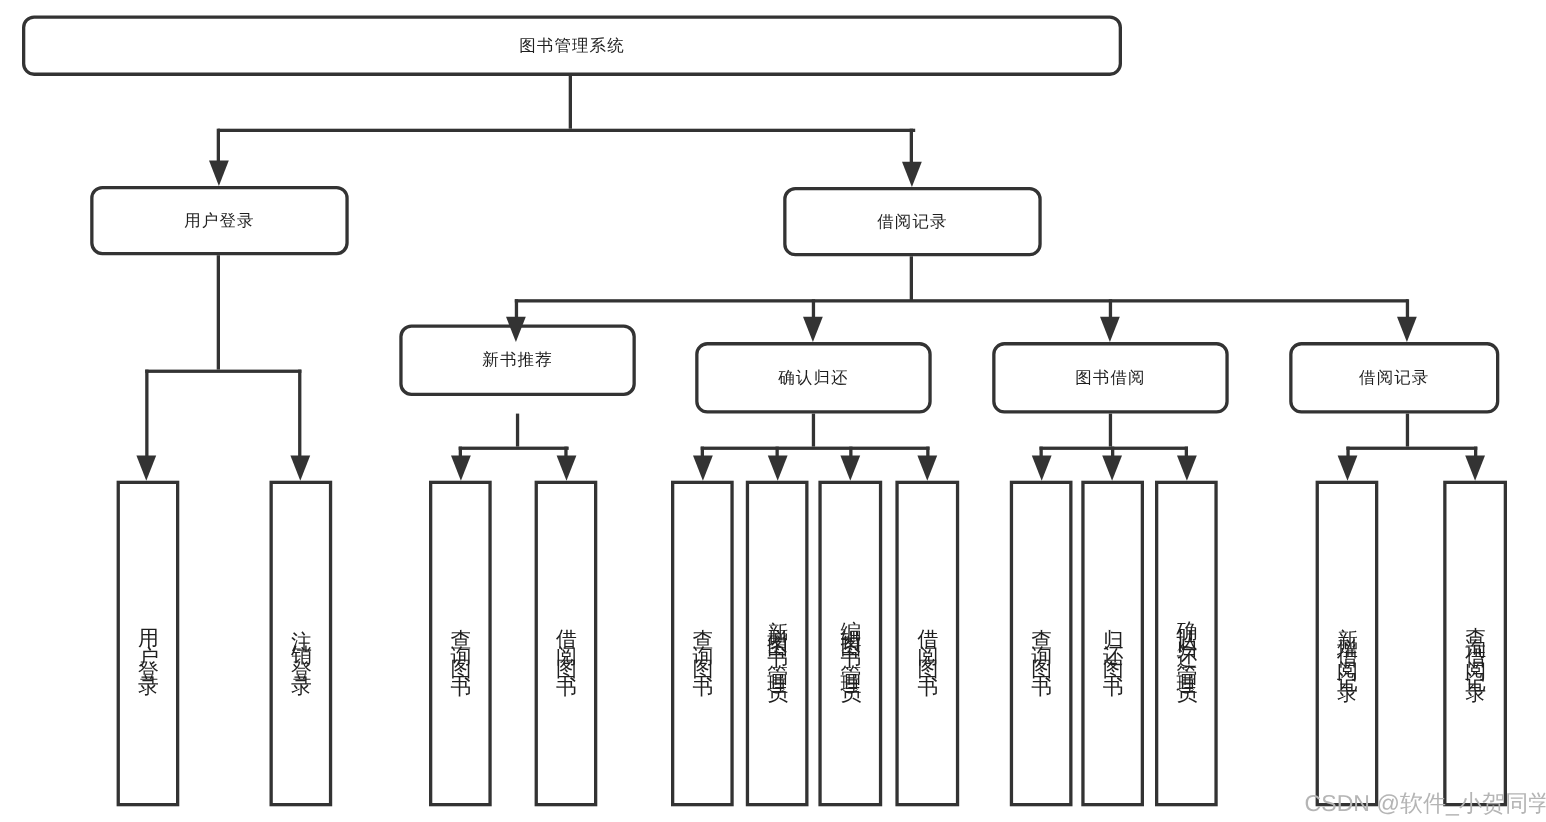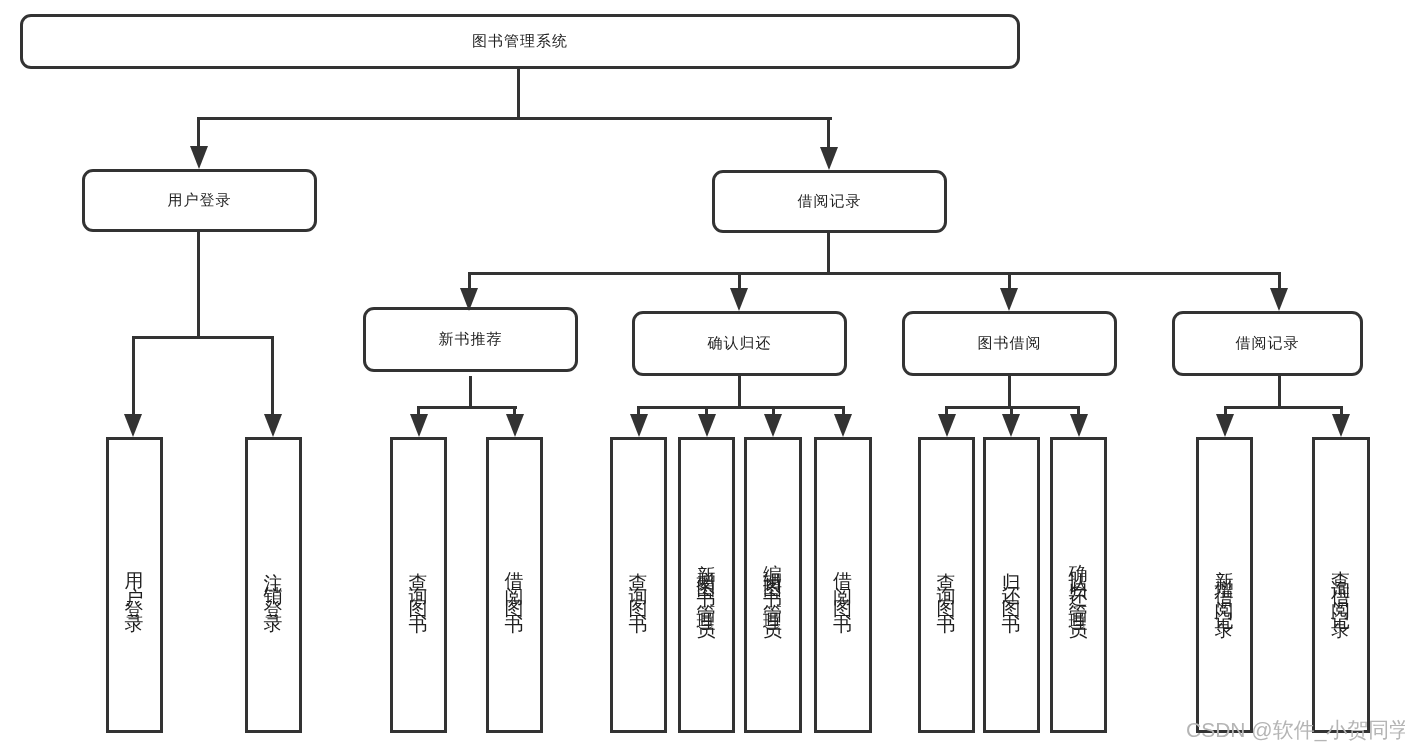--- a/index.html
+++ b/index.html
@@ -42,21 +42,21 @@
   }
 </style>
 </head>
 <body>
 
 <div class="box hbox" style="left:20px;top:14px;width:1000px;height:55px">图书管理系统</div>
 
 <div class="box hbox" style="left:82px;top:169px;width:235px;height:63px">用户登录</div>
 <div class="box hbox" style="left:712px;top:170px;width:235px;height:63px">借阅记录</div>
 
-<div class="box hbox" style="left:363px;top:307px;width:215px;height:65px">新书推荐</div>
+<div class="box hbox" style="left:363px;top:295px;width:215px;height:65px">新书推荐</div>
 <div class="box hbox" style="left:632px;top:311px;width:215px;height:65px">确认归还</div>
 <div class="box hbox" style="left:902px;top:311px;width:215px;height:65px">图书借阅</div>
 <div class="box hbox" style="left:1172px;top:311px;width:191px;height:65px">借阅记录</div>
 
 <div class="box leaf s4" style="left:106px;top:437px;width:57px;height:296px">
   <span>用户登录</span>
 </div>
 <div class="box leaf s4" style="left:245px;top:437px;width:57px;height:296px">
   <span>注销登录</span>
 </div>

